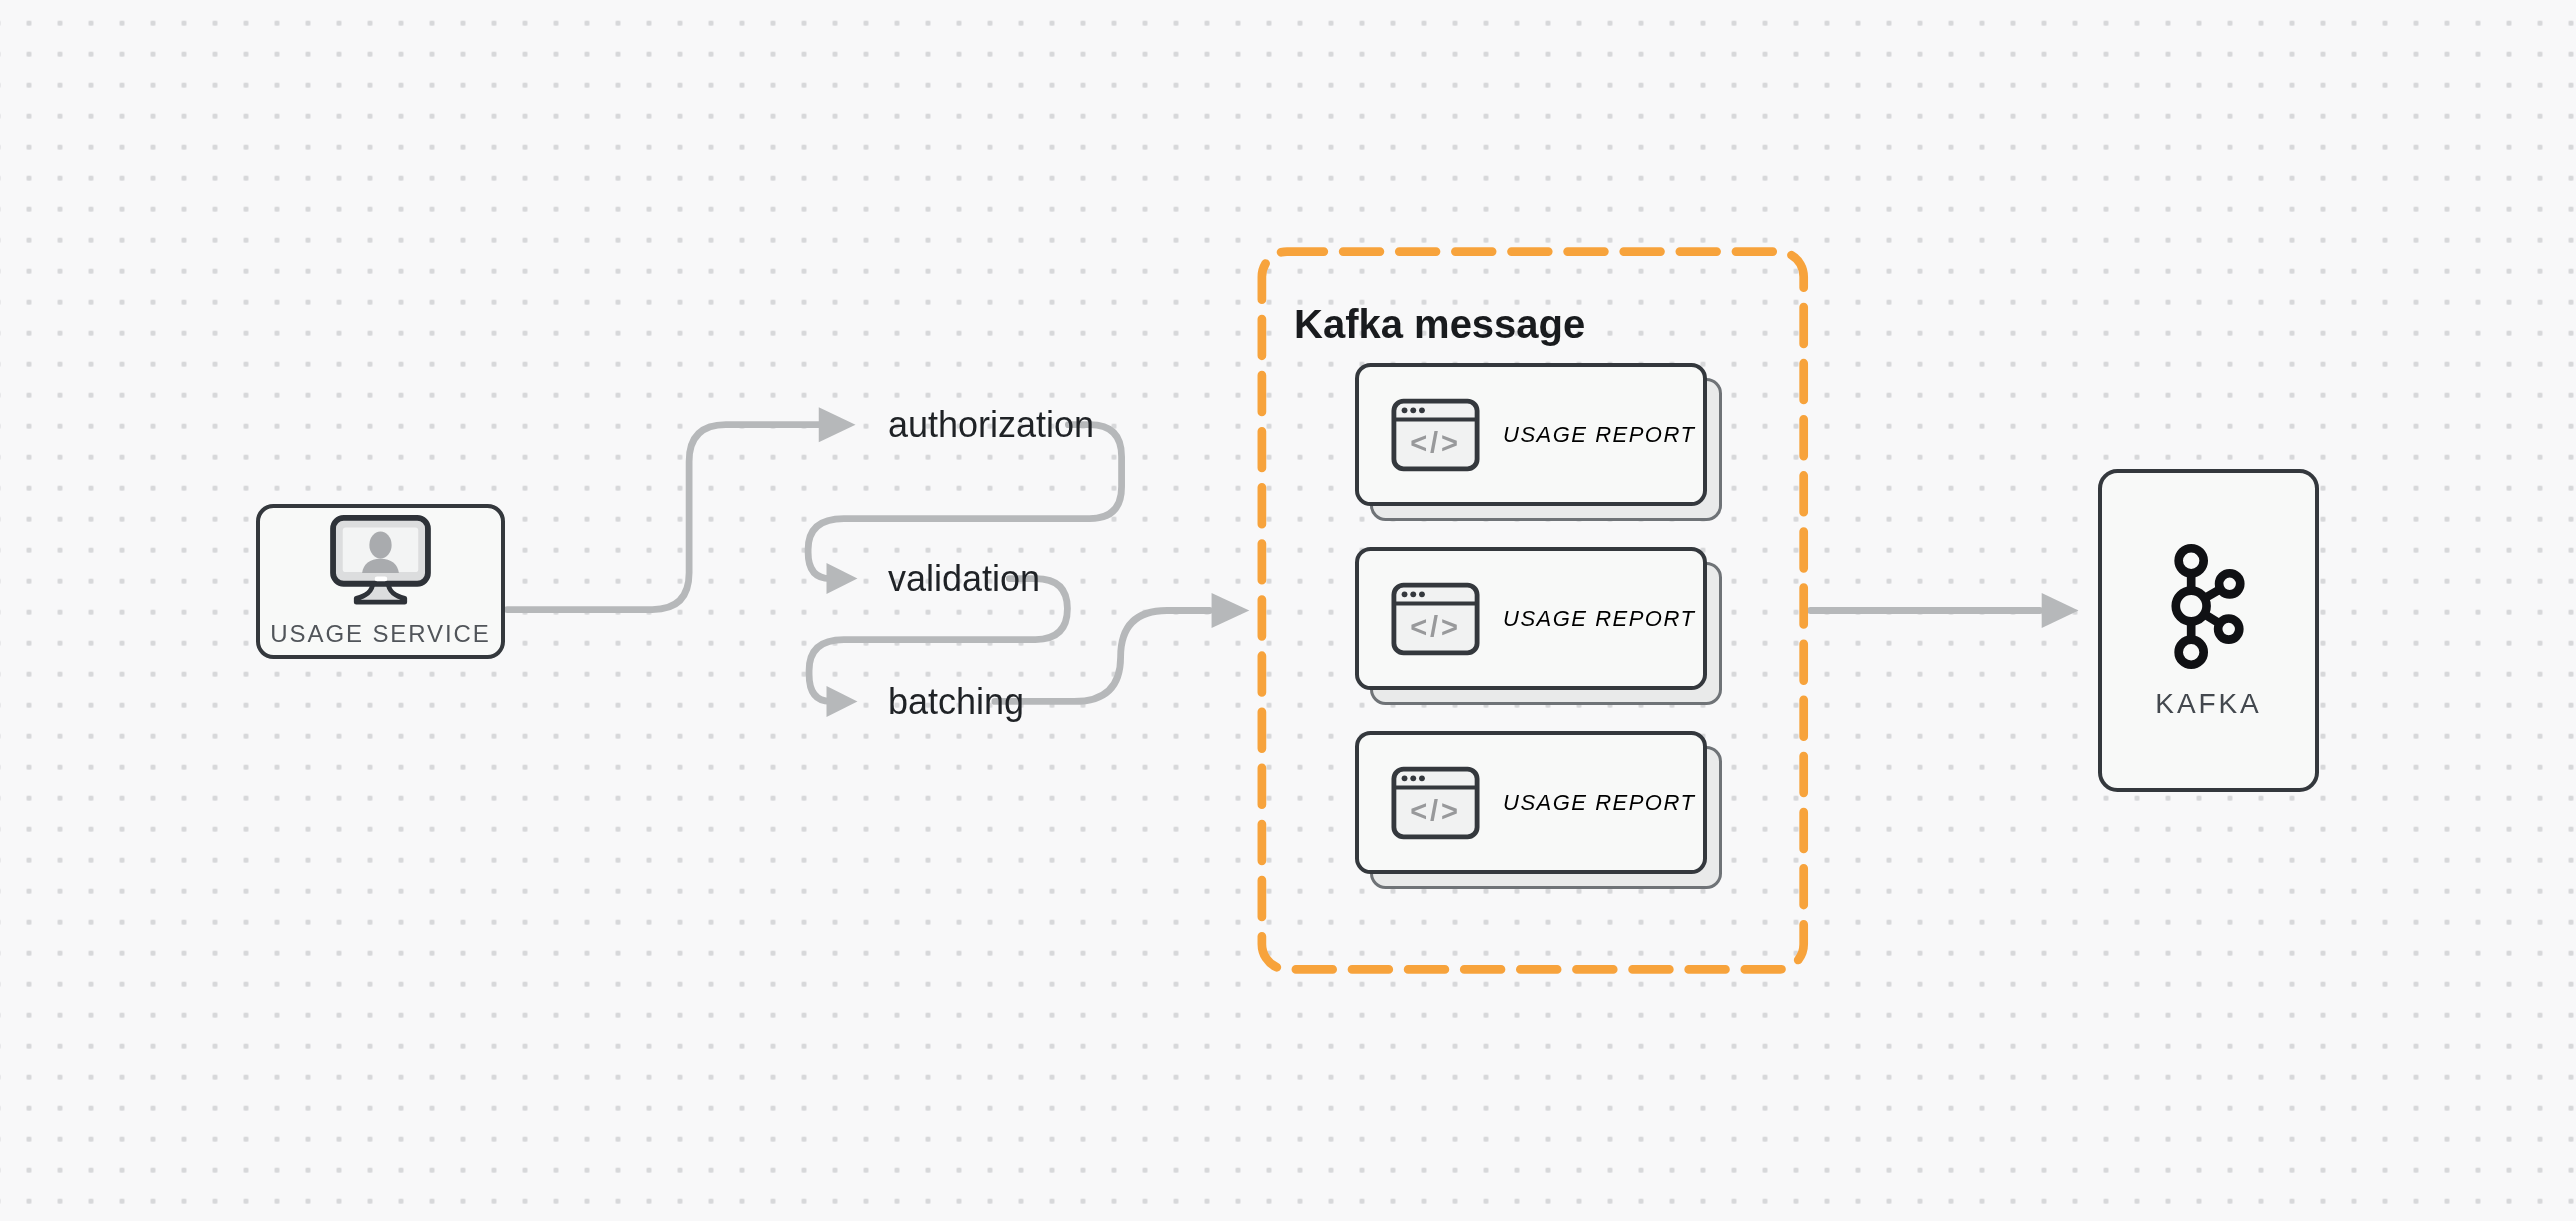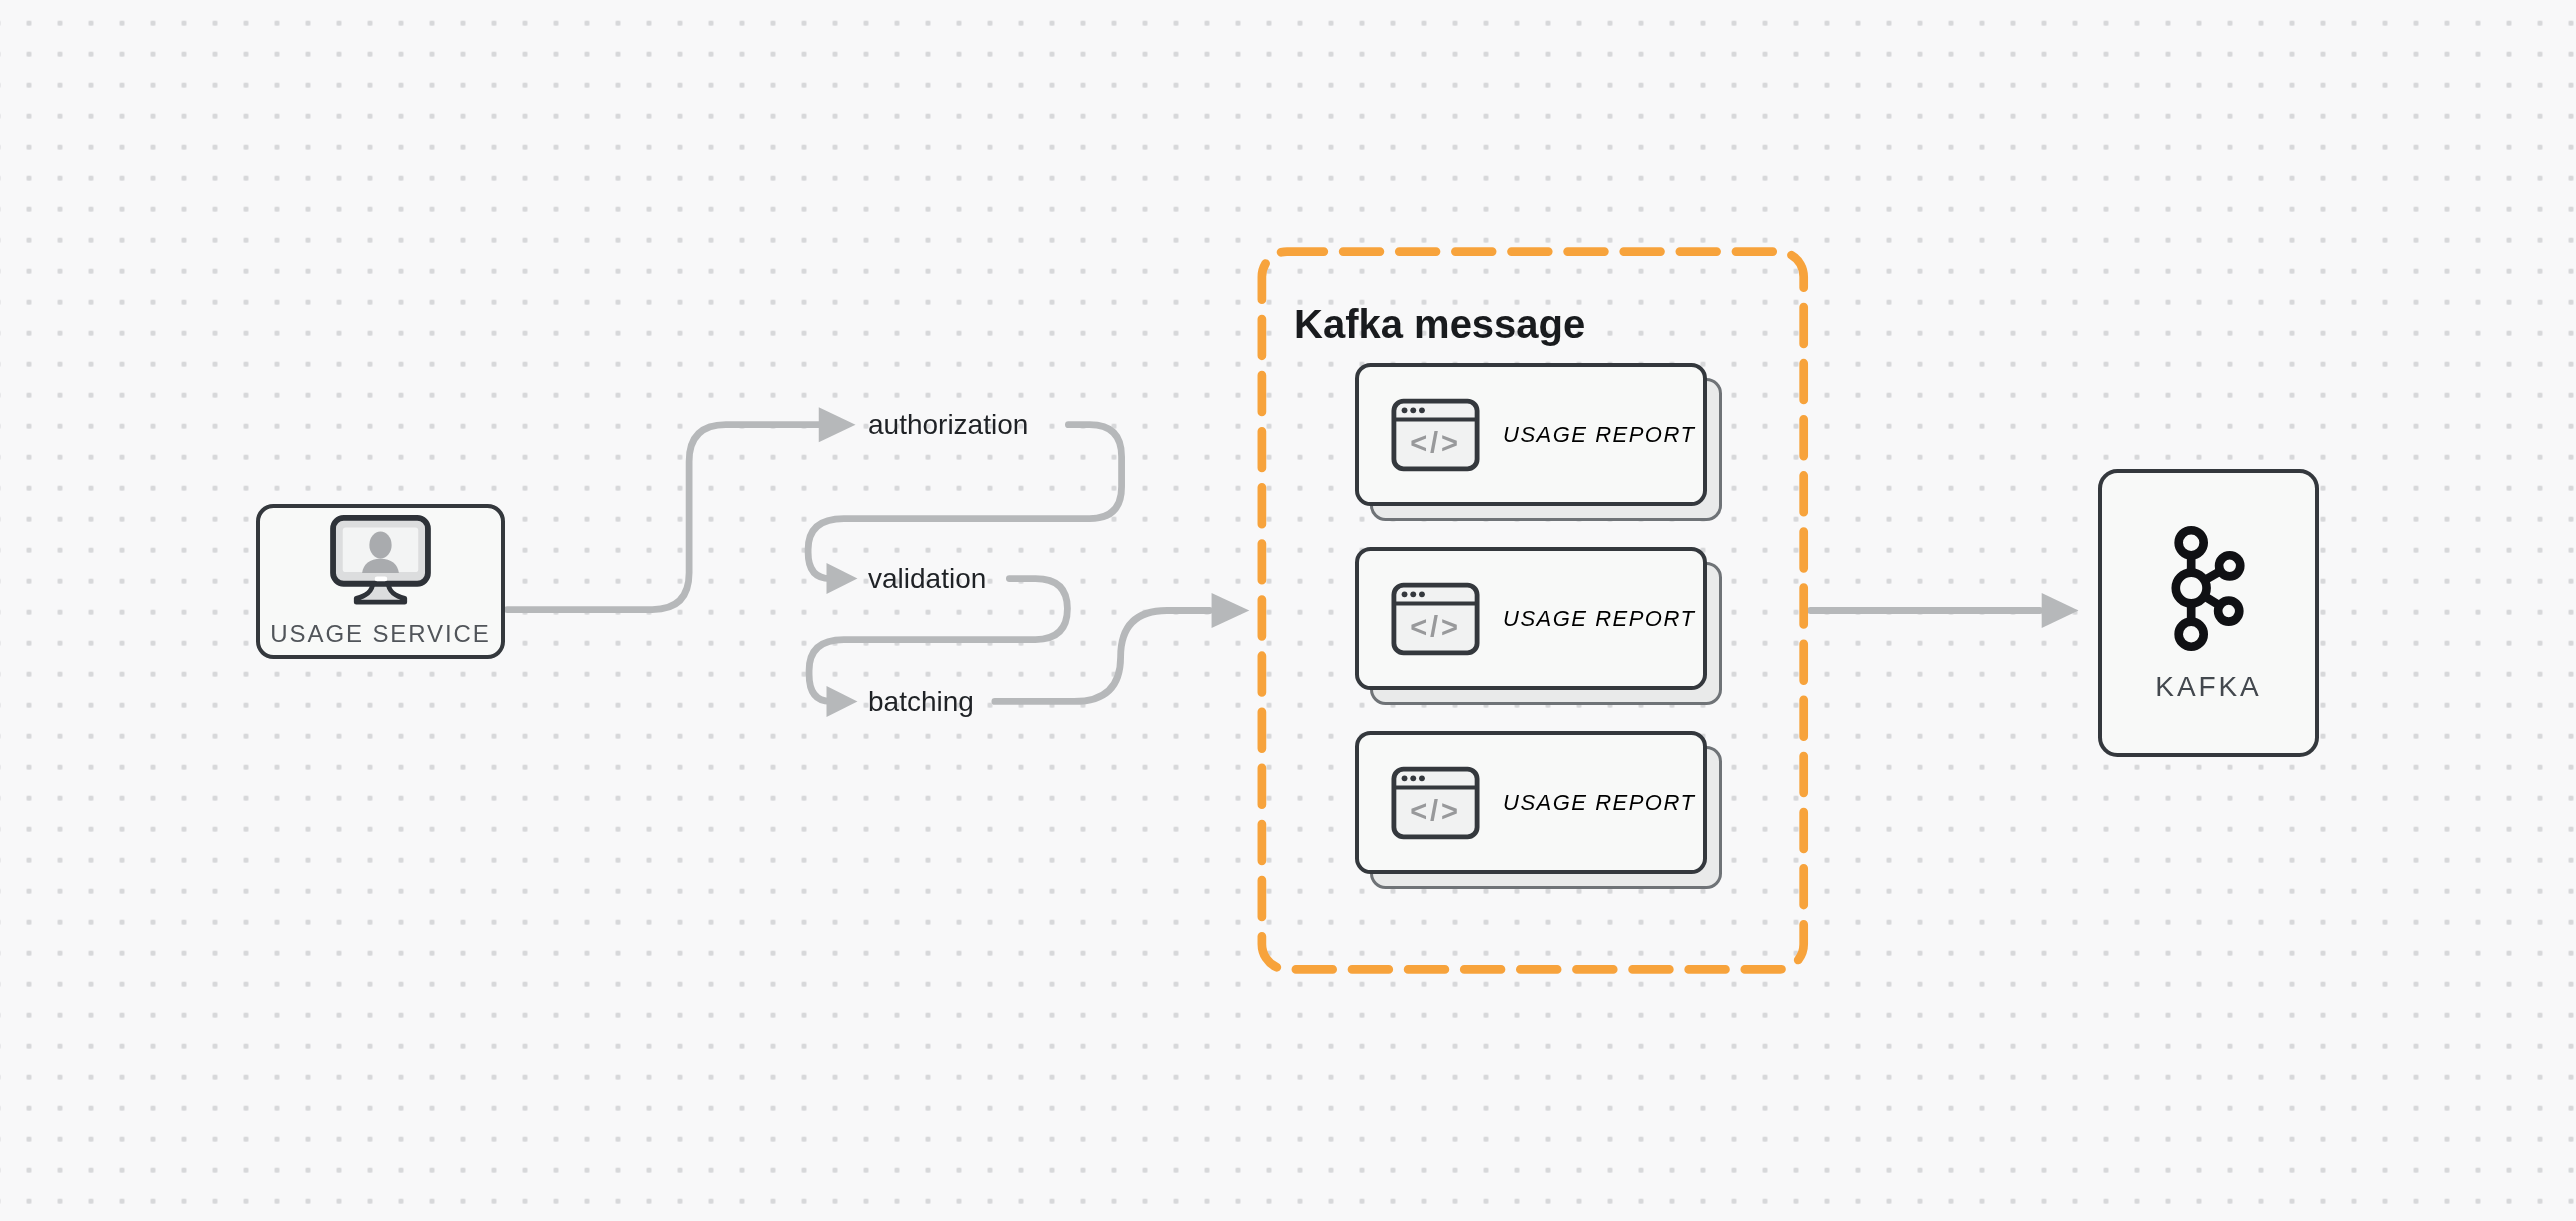--- a/index.html
+++ b/index.html
@@ -27,27 +27,27 @@
     color:#51555A;
     letter-spacing:1.9px;
     white-space:nowrap;
   }
 
   
   .usage-service{left:256px;top:504px;width:249px;height:155px;border-radius:17.4px;gap:13.5px;}
   .usage-service .node-label{font-size:24px;}
 
   
-  .kafka-node{left:2098px;top:469px;width:221px;height:288px;border-radius:19.4px;gap:17.4px;}
+  .kafka-node{left:2098px;top:469px;width:221px;height:323px;border-radius:19.4px;gap:17.4px;}
   .kafka-node .node-label{font-size:28px;letter-spacing:2.9px;color:#43484E;}
 
   
   .flow-label{
-    position:absolute;left:868px;transform:translateY(-50%);
-    font-size:28px;font-weight:500;color:#1F2226;white-space:nowrap;
+    position:absolute;left:888px;transform:translateY(-50%);
+    font-size:36px;font-weight:500;color:#1F2226;white-space:nowrap;
   }
 
   
   .group-title{
     position:absolute;left:1294px;top:302px;
     font-size:40px;font-weight:600;color:#191B1E;white-space:nowrap;
   }
   .card-wrap{position:absolute;left:1355px;width:352px;height:143px;}
   .card-shadow{
     position:absolute;left:14.5px;top:14.5px;width:352px;height:143px;

